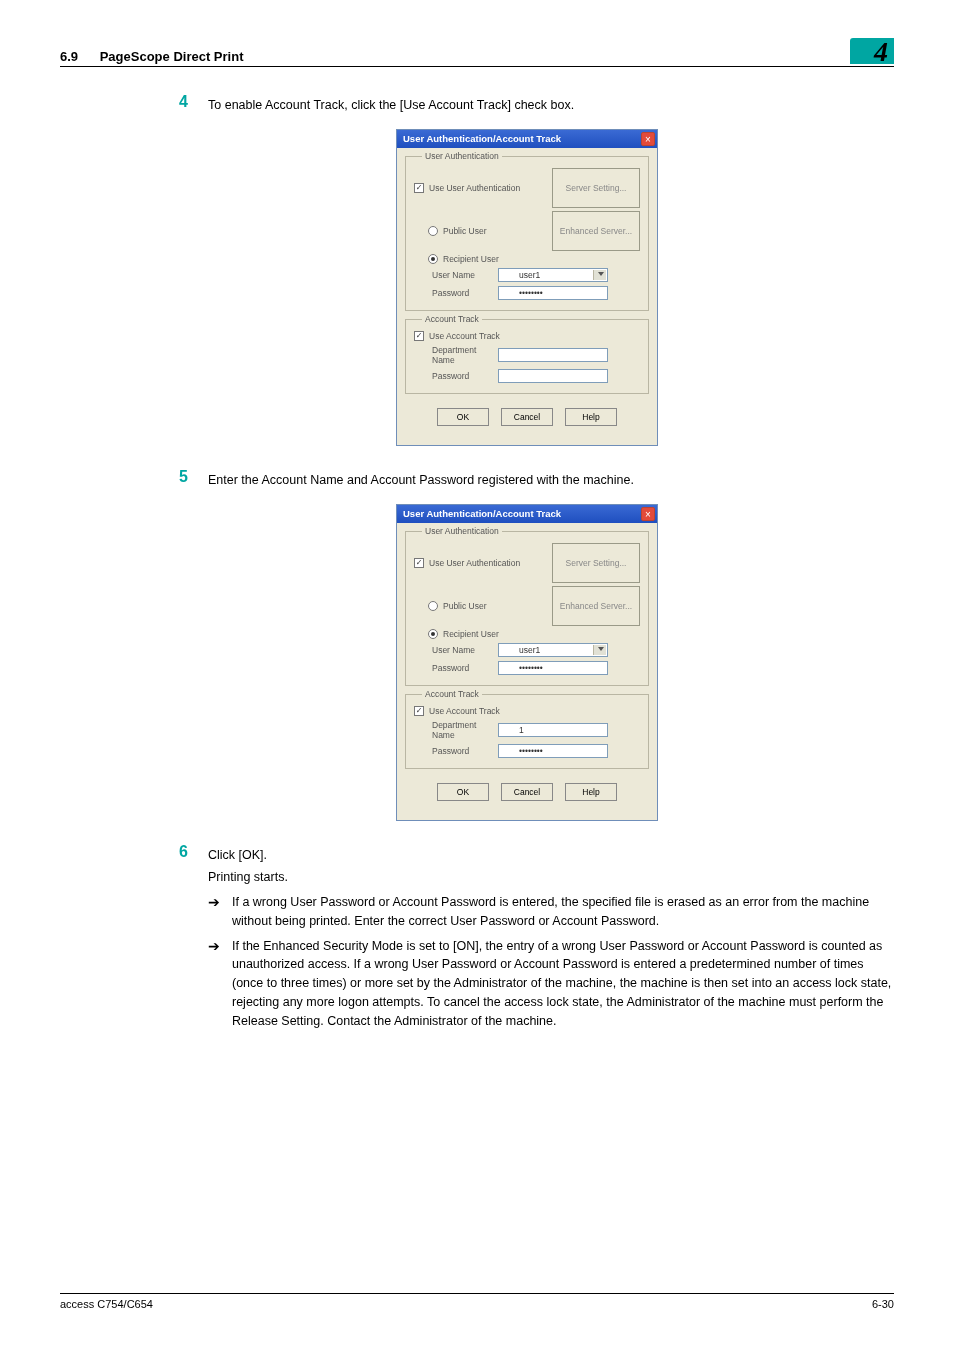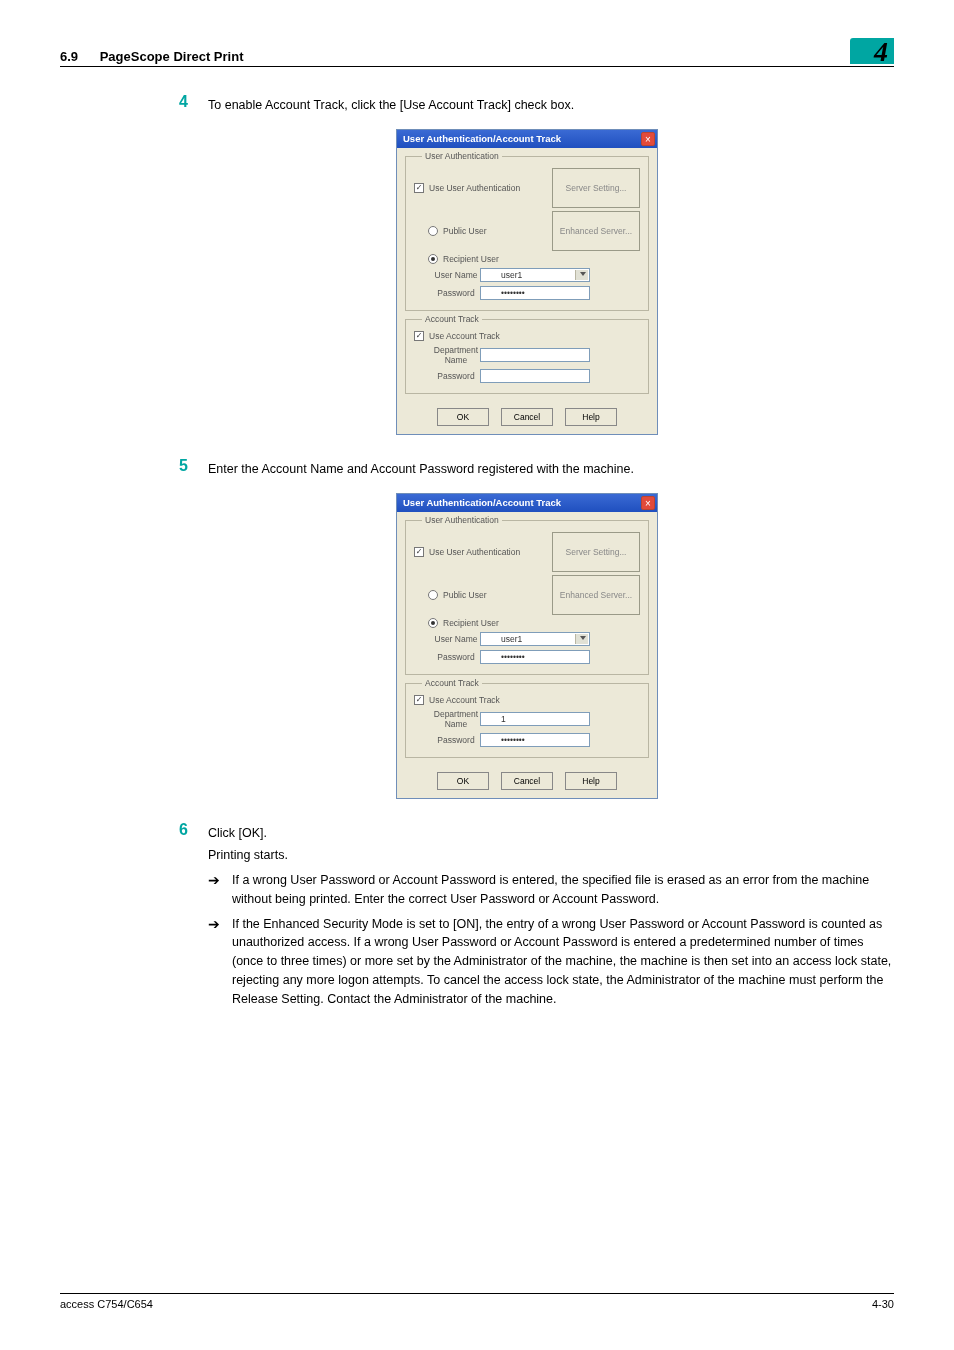--- a/index.html
+++ b/index.html
@@ -40,25 +40,25 @@
   .grp { border: 1px solid #b9b6a3; margin: 8px 8px 6px 8px; padding: 8px 8px 10px 8px; position: relative; }
   .grp .legend { position: absolute; top: -6px; left: 16px; background: #ece9d8; padding: 0 3px; font-size: 8.5px; color:#555; }
   .line { display: flex; align-items: center; margin: 3px 0; }
   .cb, .rb { width: 10px; height: 10px; border: 1px solid #777; margin-right: 5px; background:#fff; display:inline-flex; align-items:center; justify-content:center; font-size:8px; color:#333;}
   .rb { border-radius: 50%; }
   .rb.sel::after{content:""; width:4px;height:4px;background:#333;border-radius:50%;}
   .cb.sel::after{content:"✓"; font-size:8px; line-height:1;}
   .lbl { font-size: 8.5px; color:#555; }
   .btn { border: 1px solid #9a9a88; background: #ece9d8; font-size: 8.5px; color:#888; padding: 14px 0; width: 88px; text-align:center; margin-left:auto;}
   .field { display:flex; align-items:center; margin: 4px 0 0 18px; }
-  .field .flabel { width: 48px; font-size:8.5px; color:#555;text-align:center; }
+  .field .flabel { width: 66px; font-size:8.5px; color:#555; }
   .field .finput { border:1px solid #7f9db9; background:#fff; height:14px; width: 110px; font-size:8.5px; padding:0 20px; display:flex; align-items:center; position:relative;}
   .field .finput.combo::after { content:""; position:absolute; right:1px; top:1px; bottom:1px; width:12px; background:#e1e1d5; border-left:1px solid #b9b6a3;}
   .field .finput.combo .caret { position:absolute; right:3px; top:3px; width:0;height:0;border-left:3px solid transparent;border-right:3px solid transparent;border-top:4px solid #555; z-index:2;}
-  .dlg-btns { display:flex; justify-content:center; gap:12px; padding: 8px 0 8px 0; }
+  .dlg-btns { display:flex; justify-content:center; gap:12px; padding: 8px 0 19px 0; }
   .dlg-btns .dbtn { border:1px solid #888; background:#ece9d8; width:52px; height:18px; font-size:8.5px; display:flex; align-items:center; justify-content:center; color:#000;}
   .indent1 { margin-left: 14px; }
 
   
   .footer { position: absolute; bottom: 40px; left: 60px; right: 60px; }
   .footer-hr { border:0; border-top:1px solid #000; margin-bottom: 4px; }
   .footer-row { display:flex; justify-content:space-between; font-size: 11px; }
 </style>
 </head>
 <body>
@@ -225,16 +225,16 @@
         <span class="arrow">➔</span>
         <span class="rowtxt">If the Enhanced Security Mode is set to [ON], the entry of a wrong User Password or Account Password is counted as unauthorized access. If a wrong User Password or Account Password is entered a predetermined number of times (once to three times) or more set by the Administrator of the machine, the machine is then set into an access lock state, rejecting any more logon attempts. To cancel the access lock state, the Administrator of the machine must perform the Release Setting. Contact the Administrator of the machine.</span>
       </div>
     </div>
   </div>
 
   <div class="footer">
     <hr class="footer-hr">
     <div class="footer-row">
       <span>access C754/C654</span>
-      <span>4-30</span>
+      <span>6-30</span>
     </div>
   </div>
 </div>
 
 </body></html>

